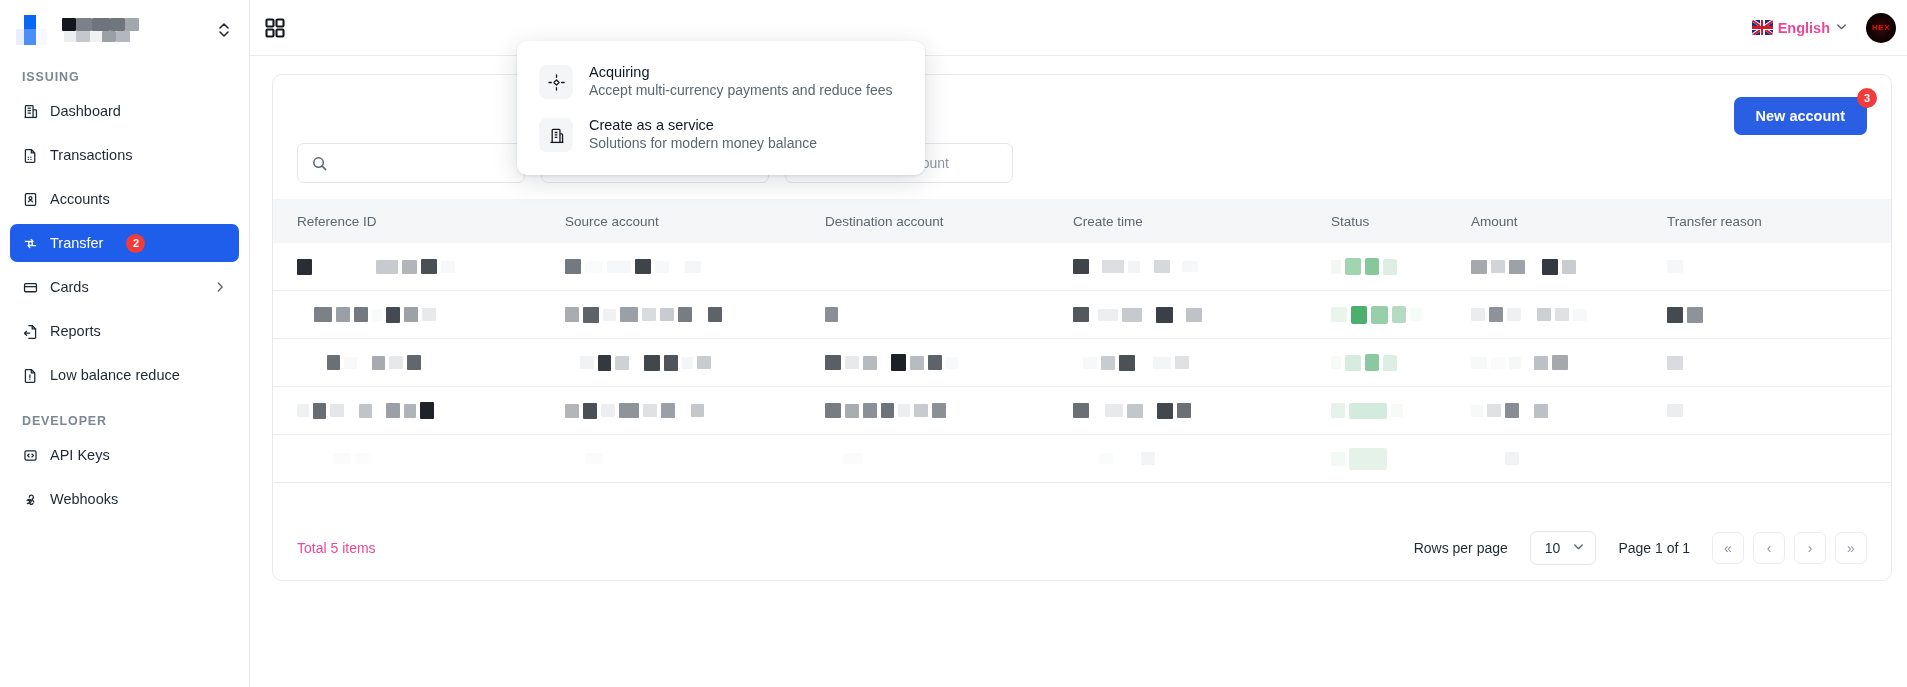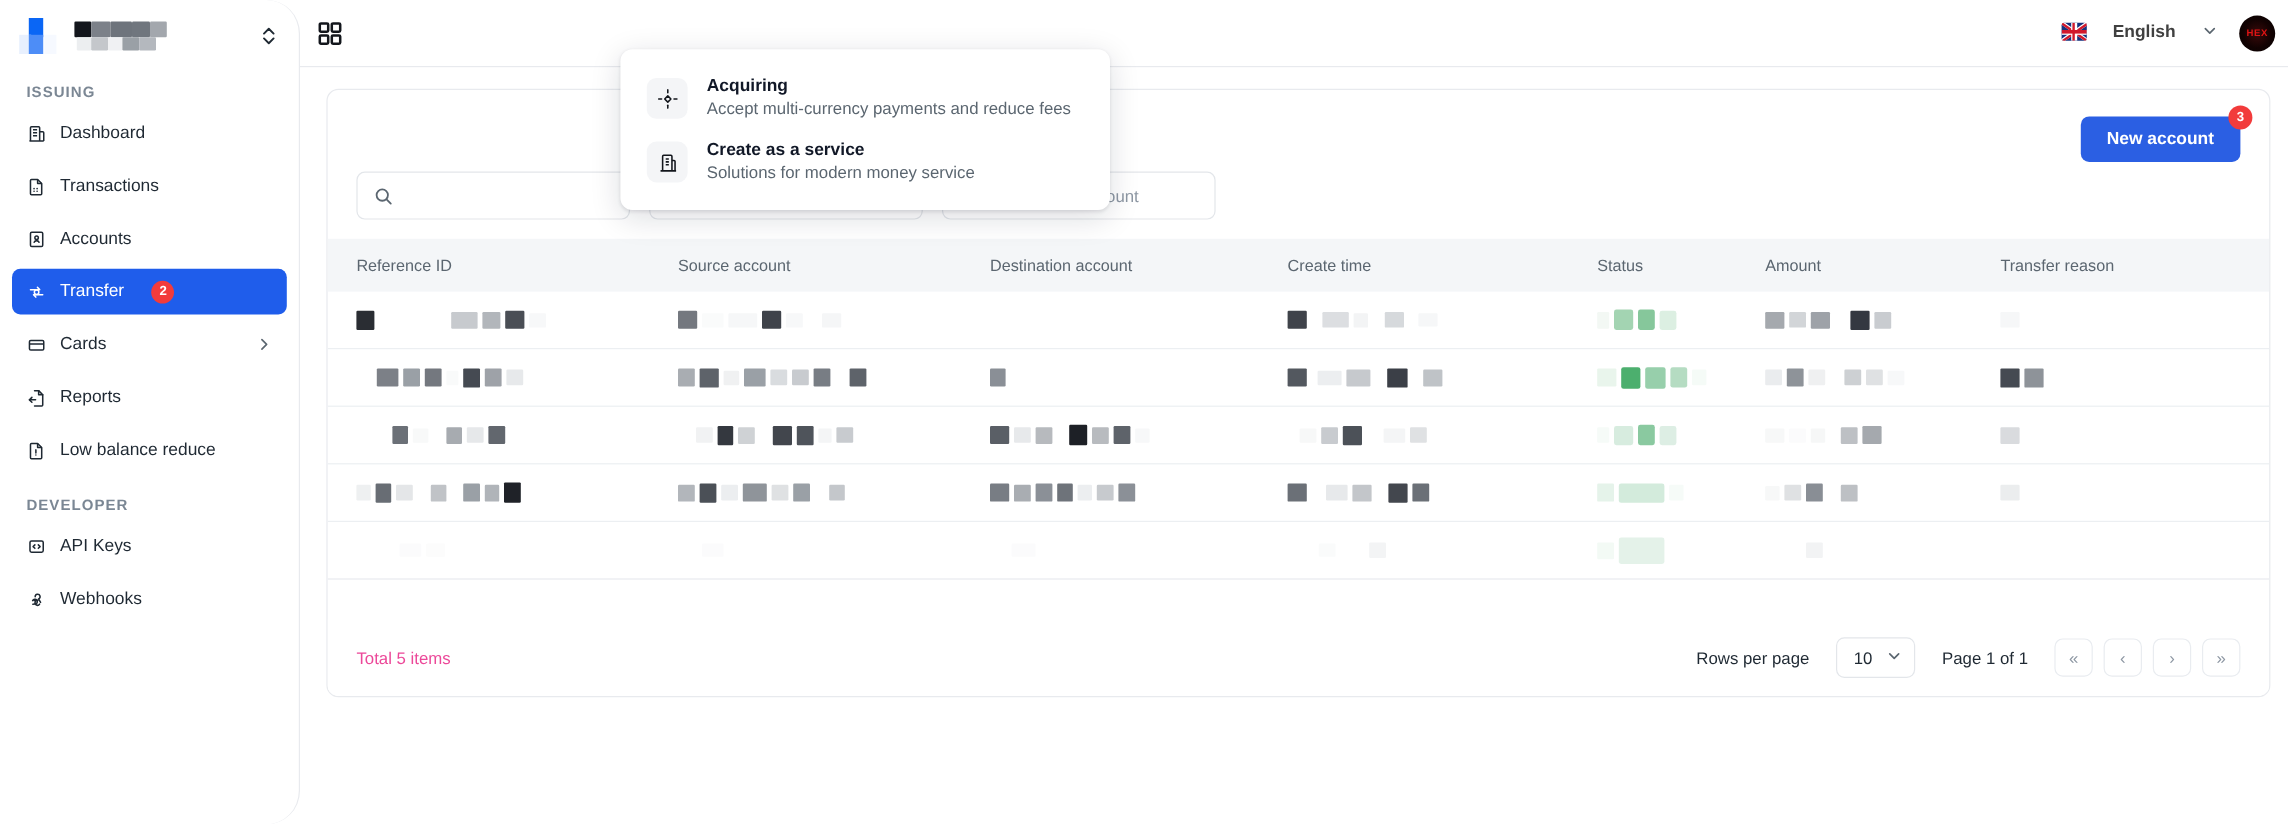--- a/index.html
+++ b/index.html
@@ -12,21 +12,20 @@
   }
   .app { display: flex; width: 1907px; height: 687px; position: relative; }
 
   
   .sidebar {
     width: 250px; height: 687px;
     background: #ffffff;
     border-right: 1px solid #e8eaee;
     flex-shrink: 0;
     position: relative;
-    border-radius: 28px;
   }
   .brand-row {
     display: flex; align-items: center;
     padding: 14px 16px 10px 16px;
     height: 56px;
   }
   .logo-mark {
     width: 34px; height: 30px; position: relative; flex-shrink: 0;
   }
   .logo-mark i { position: absolute; display: block; }
@@ -72,22 +71,22 @@
   
   .main { flex: 1; height: 687px; position: relative; background: #ffffff; }
   .topbar {
     height: 56px; border-bottom: 1px solid #e8eaee;
     display: flex; align-items: center; justify-content: space-between;
     padding: 0 18px 0 14px; background: #fff;
   }
   .grid-icon { width: 22px; height: 22px; cursor: pointer; display:block; }
   .topbar-right { display: flex; align-items: center; gap: 18px; }
   .lang-select {
-    display: flex; gap: 22px; cursor: pointer;
-    font-size: 14.5px; color: #404040; font-weight: 600;
+    display: flex; align-items: center; gap: 5px; cursor: pointer;
+    font-size: 14.5px; color: #ec4899; font-weight: 600;
   }
   .flag {
     width: 21px; height: 15px; border-radius: 2px; position: relative;
     overflow: hidden; background: #15317e; flex-shrink: 0;
   }
   .flag .d1, .flag .d2 { position: absolute; left: -3px; top: 6px; width: 28px; height: 3px; background: #fff; }
   .flag .d1 { transform: rotate(35deg); }
   .flag .d2 { transform: rotate(-35deg); }
   .flag .r1, .flag .r2 { position: absolute; left: -3px; top: 6.6px; width: 28px; height: 1.6px; background: #d1192c; }
   .flag .r1 { transform: rotate(35deg); }
@@ -191,21 +190,21 @@
     display: flex; align-items: flex-start; gap: 16px;
     padding: 9px 20px 9px 22px; cursor: pointer;
   }
   .dd-ico {
     width: 34px; height: 34px; border-radius: 8px; background: #f4f5f7;
     display: flex; align-items: center; justify-content: center; flex-shrink: 0;
     margin-top: 1px;
   }
   .dd-text { display: flex; flex-direction: column; gap: 2px; }
   .dd-title-row { display: flex; align-items: center; gap: 10px; }
-  .dd-title { font-size: 14.5px; font-weight: 700; color: #111827; }
+  .dd-title { font-size: 14.5px; font-weight: 400; color: #111827; }
   .dd-badge {
     background: #f23b3b; color: #fff; font-size: 11px; font-weight: 700;
     min-width: 19px; height: 19px; border-radius: 10px;
     display: flex; align-items: center; justify-content: center;
   }
   .dd-desc { font-size: 14px; color: #5b6670; }
 </style>
 </head>
 <body>
 
@@ -715,19 +714,19 @@
             <path d="M6 19V5a1 1 0 0 1 1-1h7a1 1 0 0 1 1 1v14"></path>
             <path d="M15 9h2a1 1 0 0 1 1 1v9"></path>
               <path d="M4 19h15"></path>
             <path d="M9 7.5h3M9 10.3h3M9 13.1h3"></path>
           </svg>
         </span>
         <span class="dd-text">
           <span class="dd-title-row">
             <span class="dd-title">Create as a service</span>
           </span>
-          <span class="dd-desc">Solutions for modern money service</span>
+          <span class="dd-desc">Solutions for modern money balance</span>
         </span>
       </div>
     </div>
 
   </section>
 </div>
 
 </body></html>

